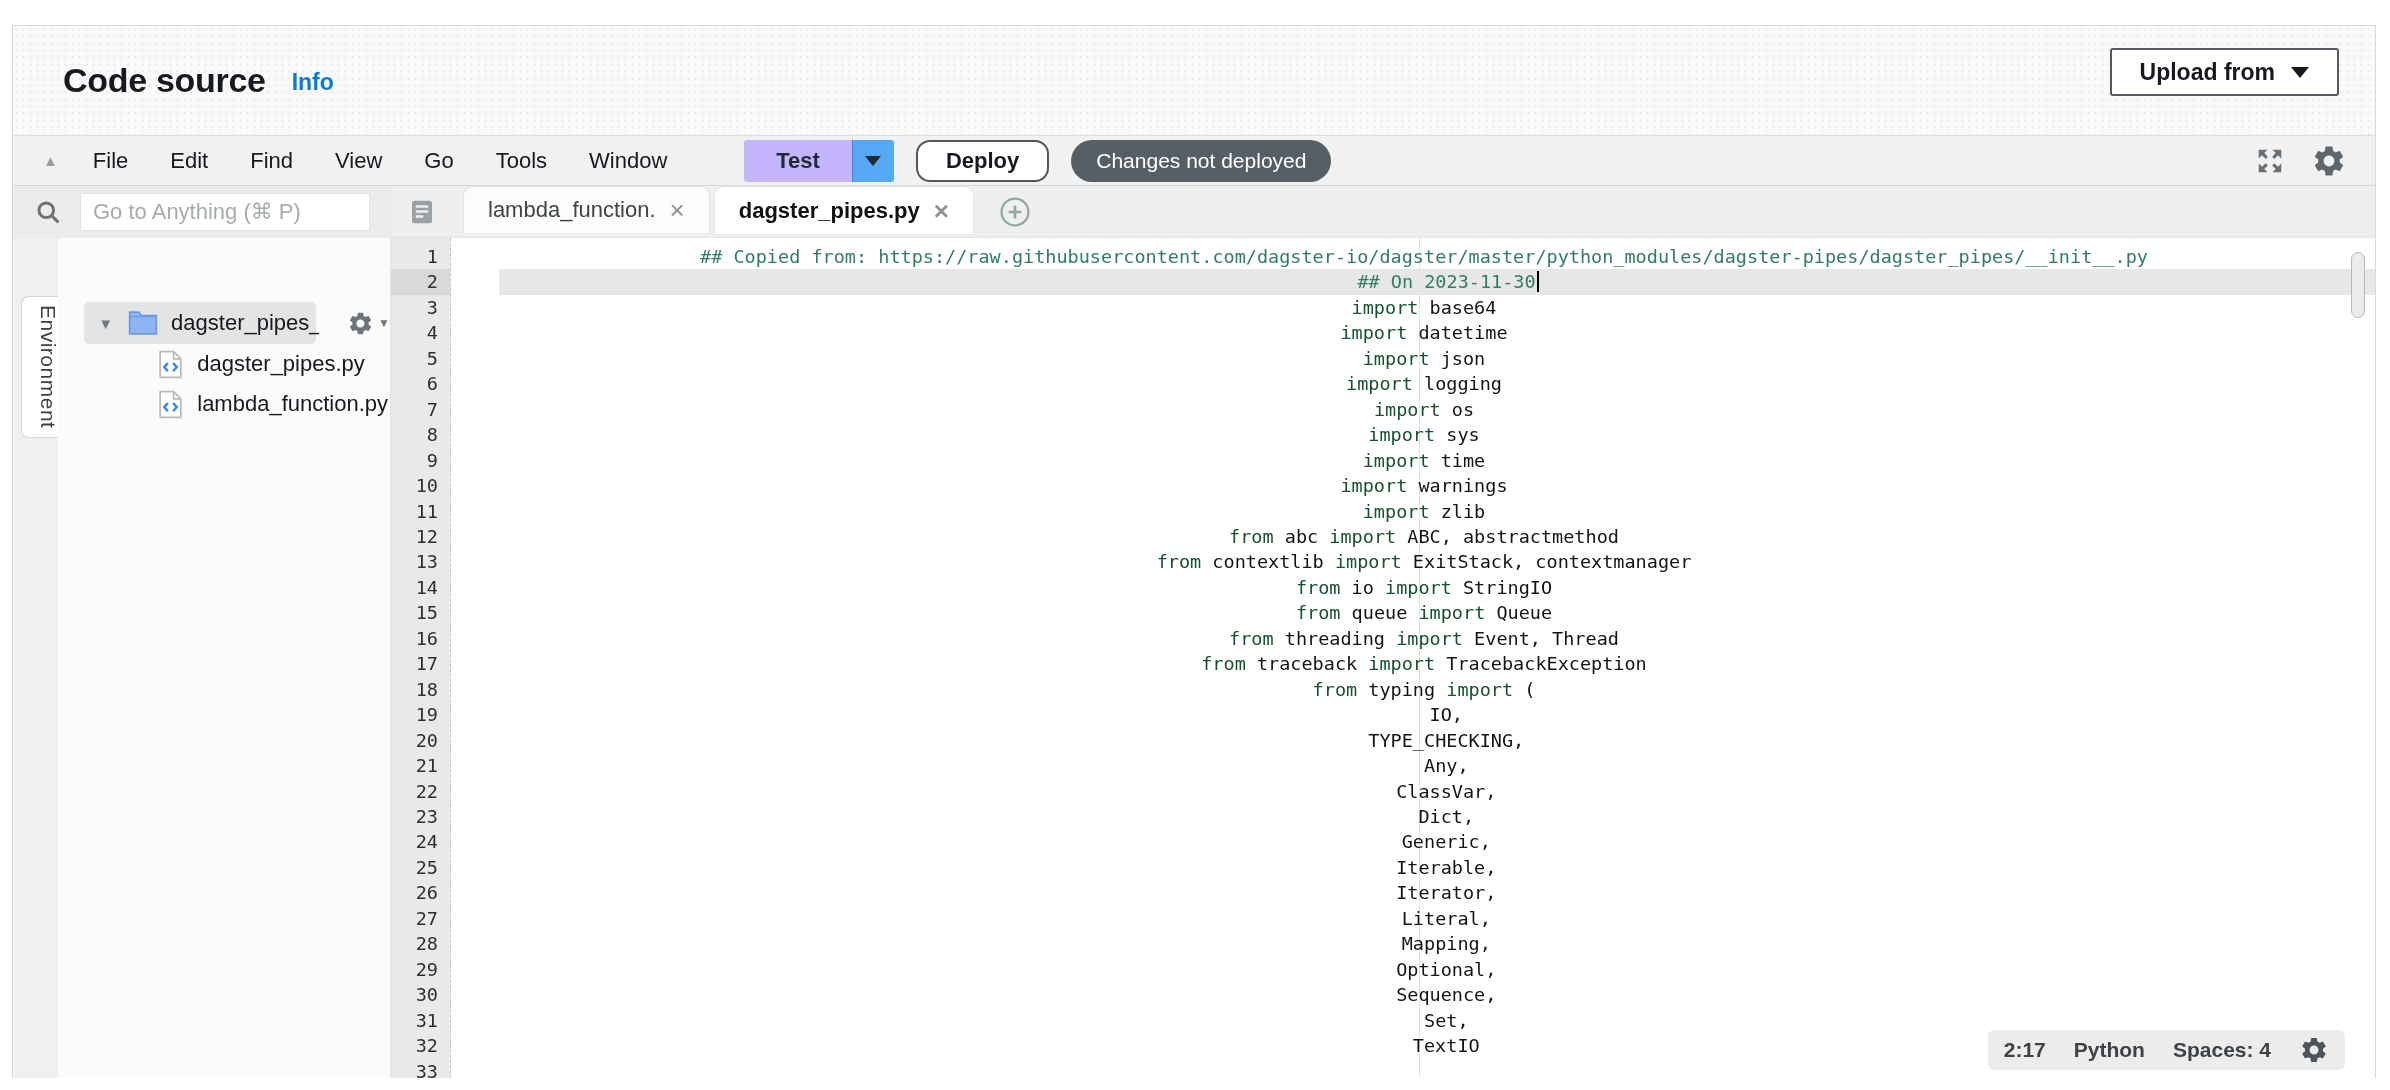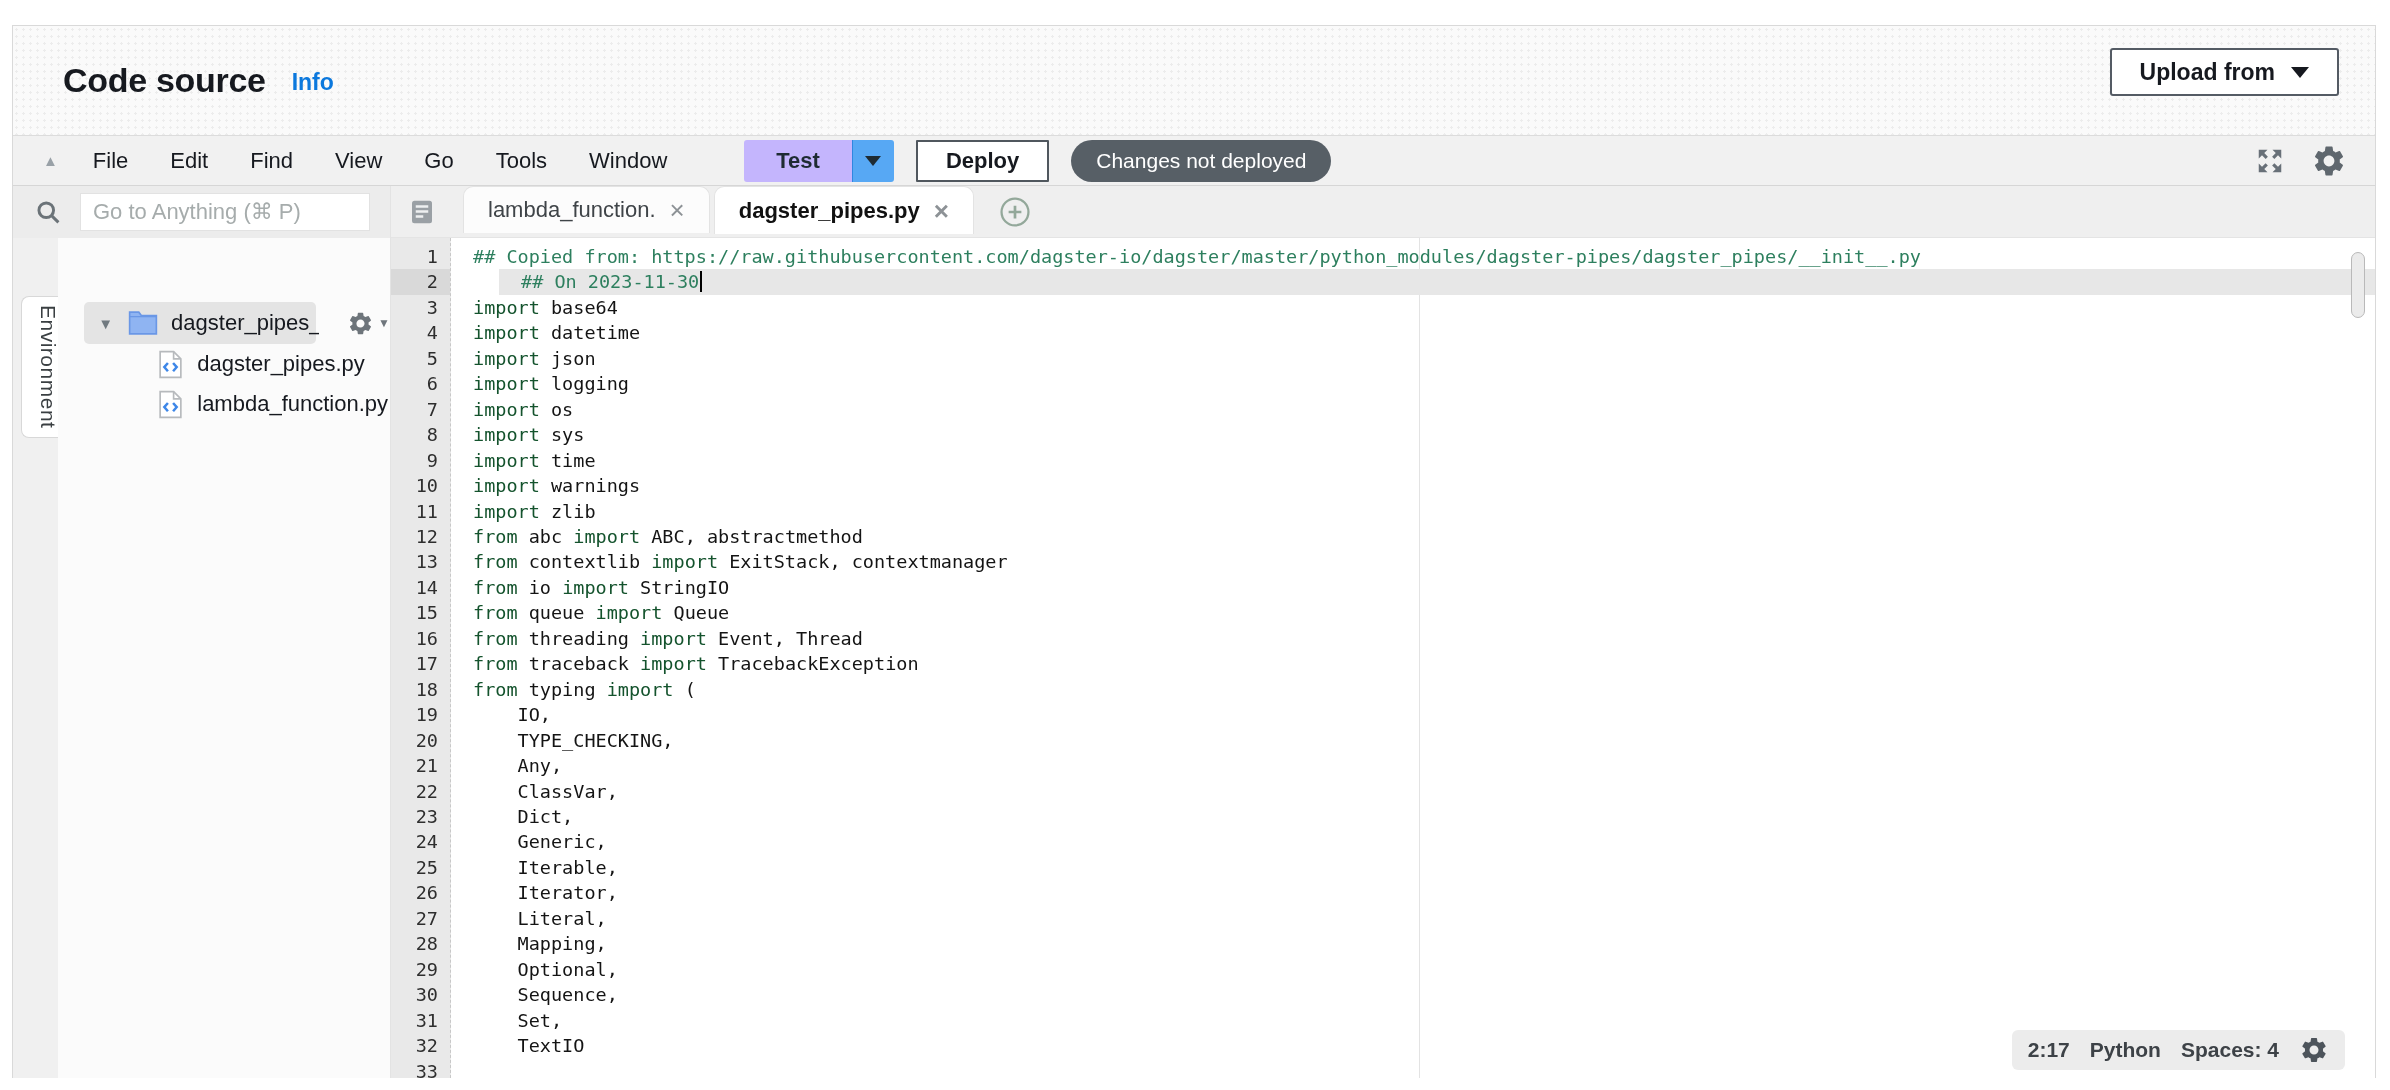--- a/index.html
+++ b/index.html
@@ -18,21 +18,21 @@
 
   
   #menubar { position:relative; height:50px; background:#f1f1f1; border-bottom:1px solid #d6d6d6; display:flex; align-items:center; padding-left:24px; }
   #collapse-icon { color:#99a1a7; font-size:15px; margin:0 14px 0 6px; cursor:pointer; }
   #menu-items { display:flex; align-items:center; }
   .menu-item { font-size:22px; color:#16191f; padding:0 21px; cursor:pointer; }
   #test-btn { margin-left:56px; height:42px; display:flex; border-radius:3px; overflow:hidden; cursor:pointer; }
   #test-btn .seg-main { background:#c4b5fd; color:#1e2b33; font-weight:bold; font-size:22px; display:flex; align-items:center; padding:0 32px; }
   #test-btn .seg-caret { background:#57a8f4; border-left:1px solid #2f87e0; width:42px; display:flex; align-items:center; justify-content:center; color:#1e2b33; }
   #test-btn .seg-caret .caret-down { border-left-width:8px; border-right-width:8px; border-top-width:10px; }
-  #deploy-btn { margin-left:22px; height:42px; background:#fff; border:2px solid #50575e; border-radius:1px; display:flex; align-items:center; padding:0 28px; font-size:22px; font-weight:bold; color:#16191f; cursor:pointer; }
+  #deploy-btn { margin-left:22px; height:42px; background:#fff; border:2px solid #50575e; border-radius:14px; display:flex; align-items:center; padding:0 28px; font-size:22px; font-weight:bold; color:#16191f; cursor:pointer; }
   #status-badge { margin-left:22px; height:42px; background:#575f66; border-radius:21px; color:#fff; font-size:21px; display:flex; align-items:center; padding:0 25px; }
   #menubar-right { position:absolute; right:28px; top:0; height:50px; display:flex; align-items:center; gap:26px; }
   #menubar-right svg { cursor:pointer; }
 
   
   #content { position:relative; display:flex; height:892px; }
   #sidebar { width:378px; display:flex; flex-direction:column; border-right:1px solid #e3e3e3; }
   #searchbar { height:52px; background:#ececec; display:flex; align-items:center; padding-left:22px; }
   #search-input { margin-left:18px; width:290px; height:38px; background:#fff; border:1px solid #e2e2e2; font-size:22px; color:#444; padding:0 12px; outline:none; }
   #search-input::placeholder { color:#a6acac; }
@@ -60,29 +60,29 @@
   .tab.active { background:#fff; font-weight:bold; color:#111; margin-bottom:-1px; height:48px; }
   .tab-close { margin-left:14px; font-size:26px; color:#8d9296; line-height:1; cursor:pointer; }
   #add-tab { align-self:center; margin-left:20px; cursor:pointer; }
 
   #code-region { position:relative; flex:1; background:#fff; display:flex; overflow:hidden; }
   #print-margin { position:absolute; left:1028px; top:0; bottom:0; width:1px; background:#e3e3e3; }
   #gutter { width:60px; background:#e9e9e9; border-right:1px dashed #c8c8c8; padding-top:6px; text-align:right; position:relative; }
   .gut-num { font-family:"DejaVu Sans Mono", monospace; font-size:18.5px; line-height:25.45px; color:#2e2e2e; padding-right:12px; }
   .gut-num.active { background:#d9d9d9; }
   #code-lines { flex:1; padding-top:6px; position:relative; }
-  .code-line { font-family:"DejaVu Sans Mono", monospace; font-size:18.5px; line-height:25.45px; white-space:pre; padding-left:22px; position:relative; color:#141414; }
+  .code-line { font-family:"DejaVu Sans Mono", monospace; font-size:18.5px; line-height:25.45px; white-space:pre; padding-left:22px; position:relative; color:#141414;text-align:center; }
   .code-line.active { background:#e7e7e7;margin-left:48px; }
   .tok-c { color:#2d7f5e; }
   .tok-k { color:#14532d; }
   .tok-p { color:#141414; }
   .cursor { display:inline-block; width:2px; height:21px; background:#000; vertical-align:-4px; margin-left:1px; }
   #scroll-thumb { position:absolute; right:10px; top:14px; width:14px; height:66px; background:#ebebeb; border:1px solid #b9b9b9; border-radius:8px; cursor:pointer; }
 
-  #statusbar { position:absolute; right:30px; bottom:8px; height:40px; background:#ececec; border-radius:6px; display:flex; align-items:center; gap:20px; padding:0 16px; }
+  #statusbar { position:absolute; right:30px; bottom:8px; height:40px; background:#ececec; border-radius:6px; display:flex; align-items:center; gap:28px; padding:0 16px; }
   .status-item { font-size:21px; font-weight:bold; color:#3d4247; cursor:pointer; }
   #statusbar svg { cursor:pointer; }
 </style>
 </head>
 <body>
 
 <div id="panel">
 
   <div id="header">
     <span id="title">Code source</span>

